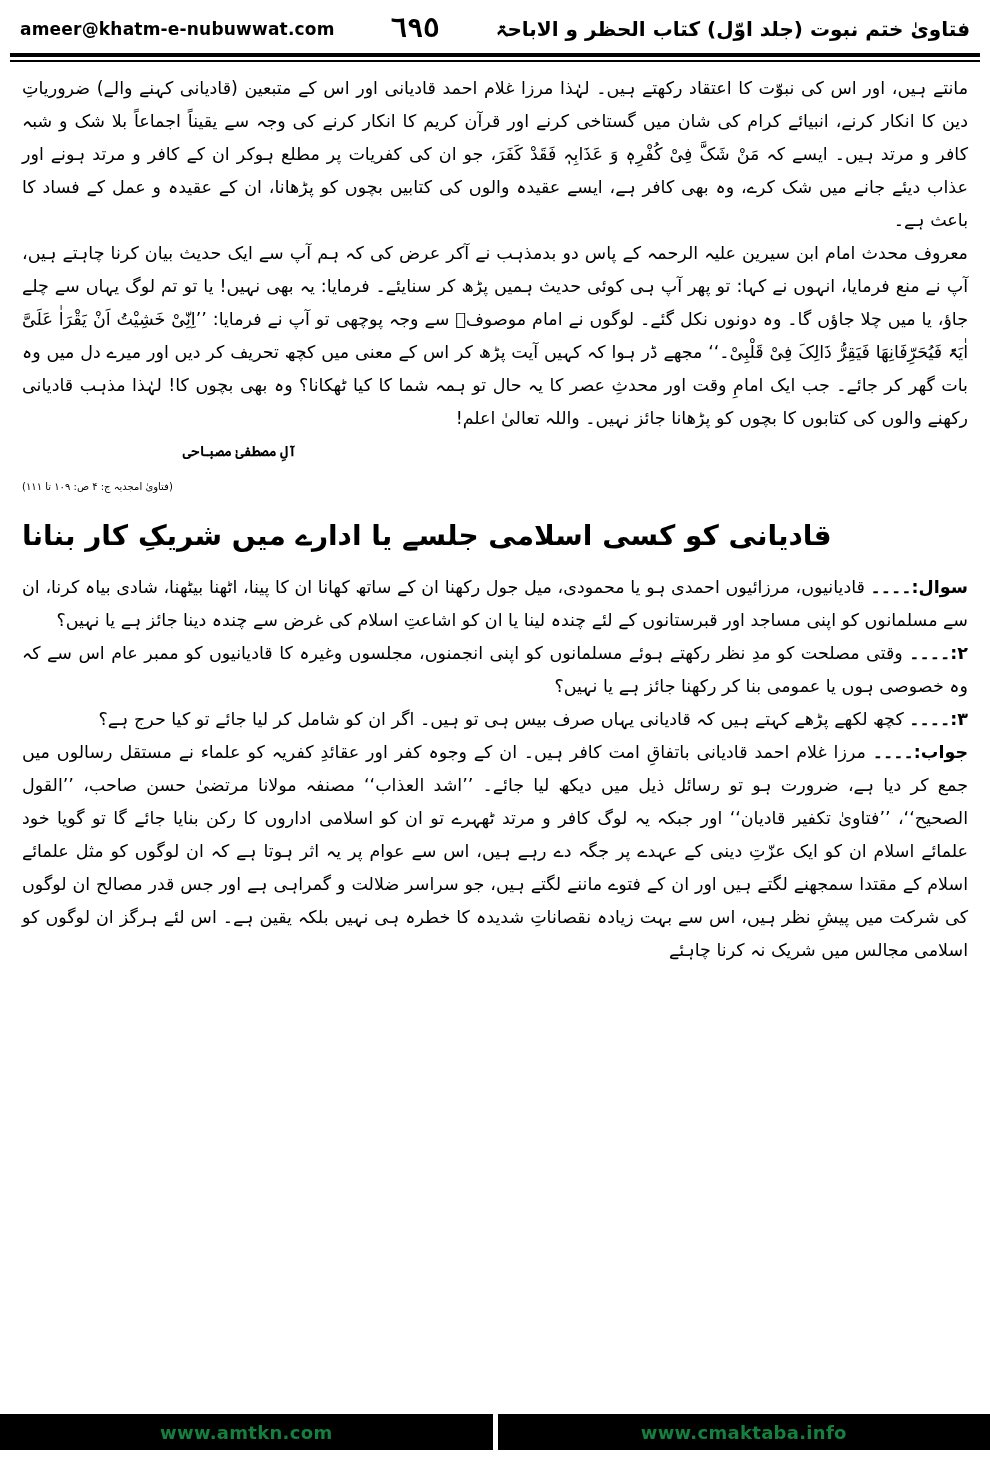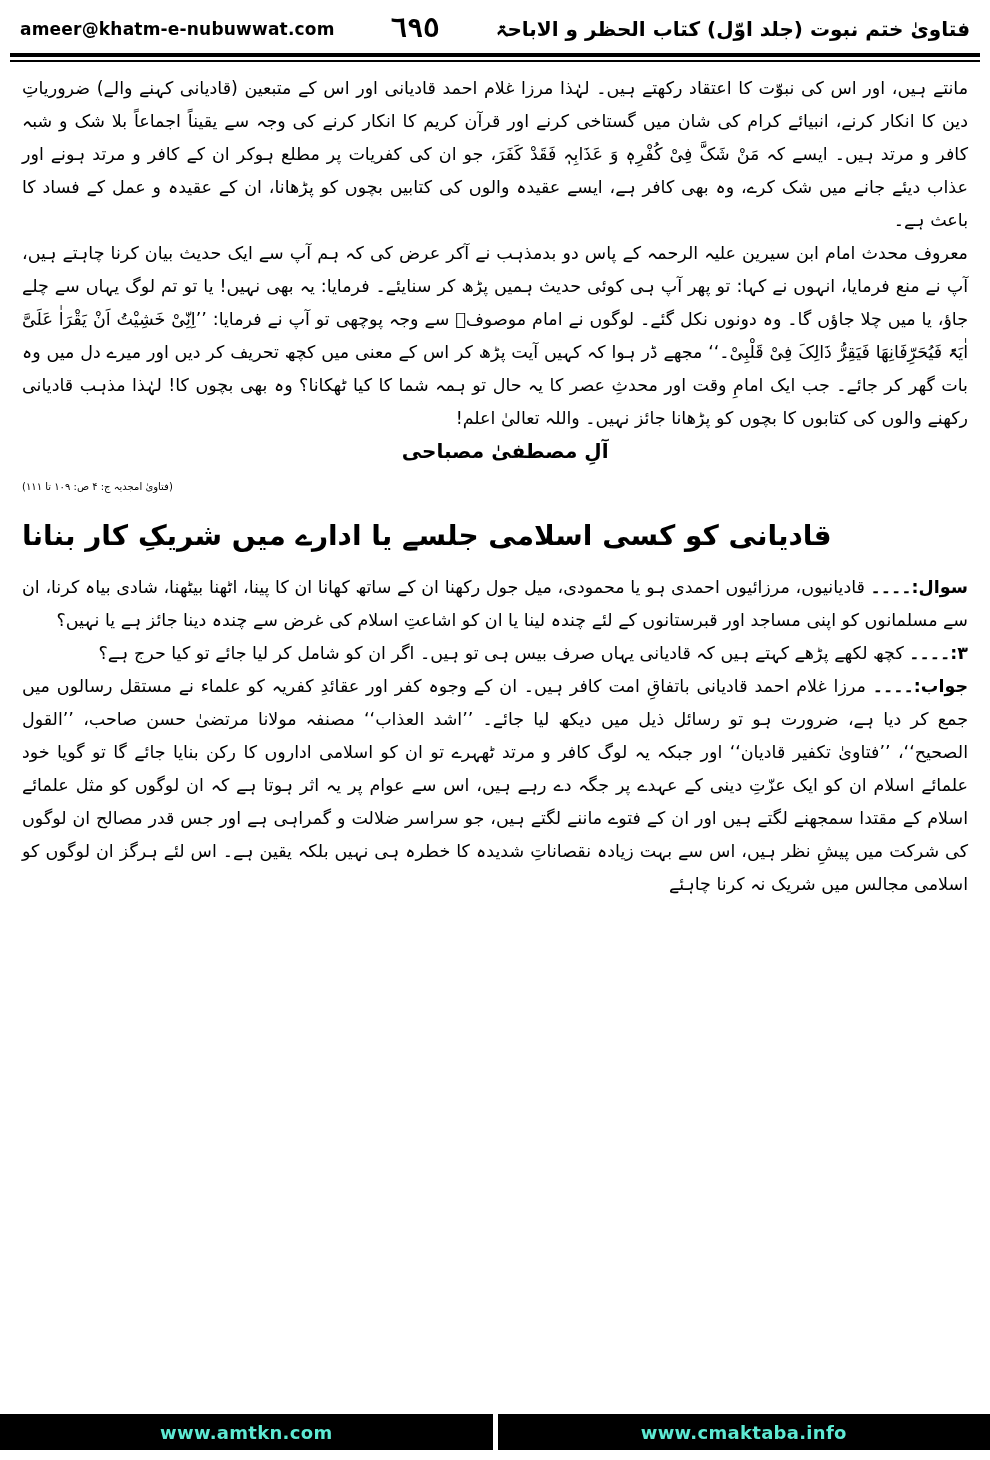--- a/index.html
+++ b/index.html
@@ -35,23 +35,24 @@
     padding: 10px 22px 0 22px;
     font-size: 17.5px;
     line-height: 33px;
     text-align: justify;
   }
   .para { text-align: justify; }
   .qlabel { font-weight: bold; }
   .signature {
     width: 45%;
     margin-right: 38%;
-    text-align: right;
+    text-align: left;
     font-weight: bold;
-    font-size: 20px;
+    font-size: 14px;
+    font-family: Liberation Serif, serif;
   }
   .reference {
     direction: rtl;
     text-align: left;
     font-size: 10px;
     margin: 2px 0 6px 0;
   }
   .heading {
     text-align: left;
     font-size: 28px;
@@ -63,21 +64,21 @@
   .footer {
     flex: 0 0 auto;
     display: flex;
     gap: 5px;
     margin: 6px 0 10px 0;
     direction: ltr;
   }
   .footer-cell {
     flex: 1 1 0;
     background: #000;
-    color: #5eead4;
+    color: #15803d;
     font-weight: bold;
     font-size: 18px;
     height: 36px;
     display: flex; align-items: center; justify-content: center;
     letter-spacing: 0.3px;
   }
 </style>
 </head>
 <body>
 
@@ -102,20 +103,24 @@
 
     <div class="reference">(فتاویٰ امجدیہ ج: ۴ ص: ۱۰۹ تا ۱۱۱)</div>
 
     <h1 class="heading">قادیانی کو کسی اسلامی جلسے یا ادارے میں شریکِ کار بنانا</h1>
 
     <p class="para">
       <span class="qlabel">سوال:۔۔۔۔</span>
       <span>قادیانیوں، مرزائیوں احمدی ہو یا محمودی، میل جول رکھنا ان کے ساتھ کھانا ان کا پینا، اٹھنا بیٹھنا، شادی بیاہ کرنا، ان سے مسلمانوں کو اپنی مساجد اور قبرستانوں کے لئے چندہ لینا یا ان کو اشاعتِ اسلام کی غرض سے چندہ دینا جائز ہے یا نہیں؟</span>
     </p>
 
+    <p class="para">
+      <span class="qlabel">۲:۔۔۔۔</span>
+      <span>وقتی مصلحت کو مدِ نظر رکھتے ہوئے مسلمانوں کو اپنی انجمنوں، مجلسوں وغیرہ کا قادیانیوں کو ممبر عام اس سے کہ وہ خصوصی ہوں یا عمومی بنا کر رکھنا جائز ہے یا نہیں؟</span>
+    </p>
 
     <p class="para">
       <span class="qlabel">۳:۔۔۔۔</span>
       <span>کچھ لکھے پڑھے کہتے ہیں کہ قادیانی یہاں صرف بیس ہی تو ہیں۔ اگر ان کو شامل کر لیا جائے تو کیا حرج ہے؟</span>
     </p>
 
 
     <p class="para">
       <span class="qlabel">جواب:۔۔۔۔</span>
       <span>مرزا غلام احمد قادیانی باتفاقِ امت کافر ہیں۔ ان کے وجوہ کفر اور عقائدِ کفریہ کو علماء نے مستقل رسالوں میں جمع کر دیا ہے، ضرورت ہو تو رسائل ذیل میں دیکھ لیا جائے۔ ’’اشد العذاب‘‘ مصنفہ مولانا مرتضیٰ حسن صاحب، ’’القول الصحیح‘‘، ’’فتاویٰ تکفیر قادیان‘‘ اور جبکہ یہ لوگ کافر و مرتد ٹھہرے تو ان کو اسلامی اداروں کا رکن بنایا جائے گا تو گویا خود علمائے اسلام ان کو ایک عزّتِ دینی کے عہدے پر جگہ دے رہے ہیں، اس سے عوام پر یہ اثر ہوتا ہے کہ ان لوگوں کو مثل علمائے اسلام کے مقتدا سمجھنے لگتے ہیں اور ان کے فتوے ماننے لگتے ہیں، جو سراسر ضلالت و گمراہی ہے اور جس قدر مصالح ان لوگوں کی شرکت میں پیشِ نظر ہیں، اس سے بہت زیادہ نقصاناتِ شدیدہ کا خطرہ ہی نہیں بلکہ یقین ہے۔ اس لئے ہرگز ان لوگوں کو اسلامی مجالس میں شریک نہ کرنا چاہئے</span>

